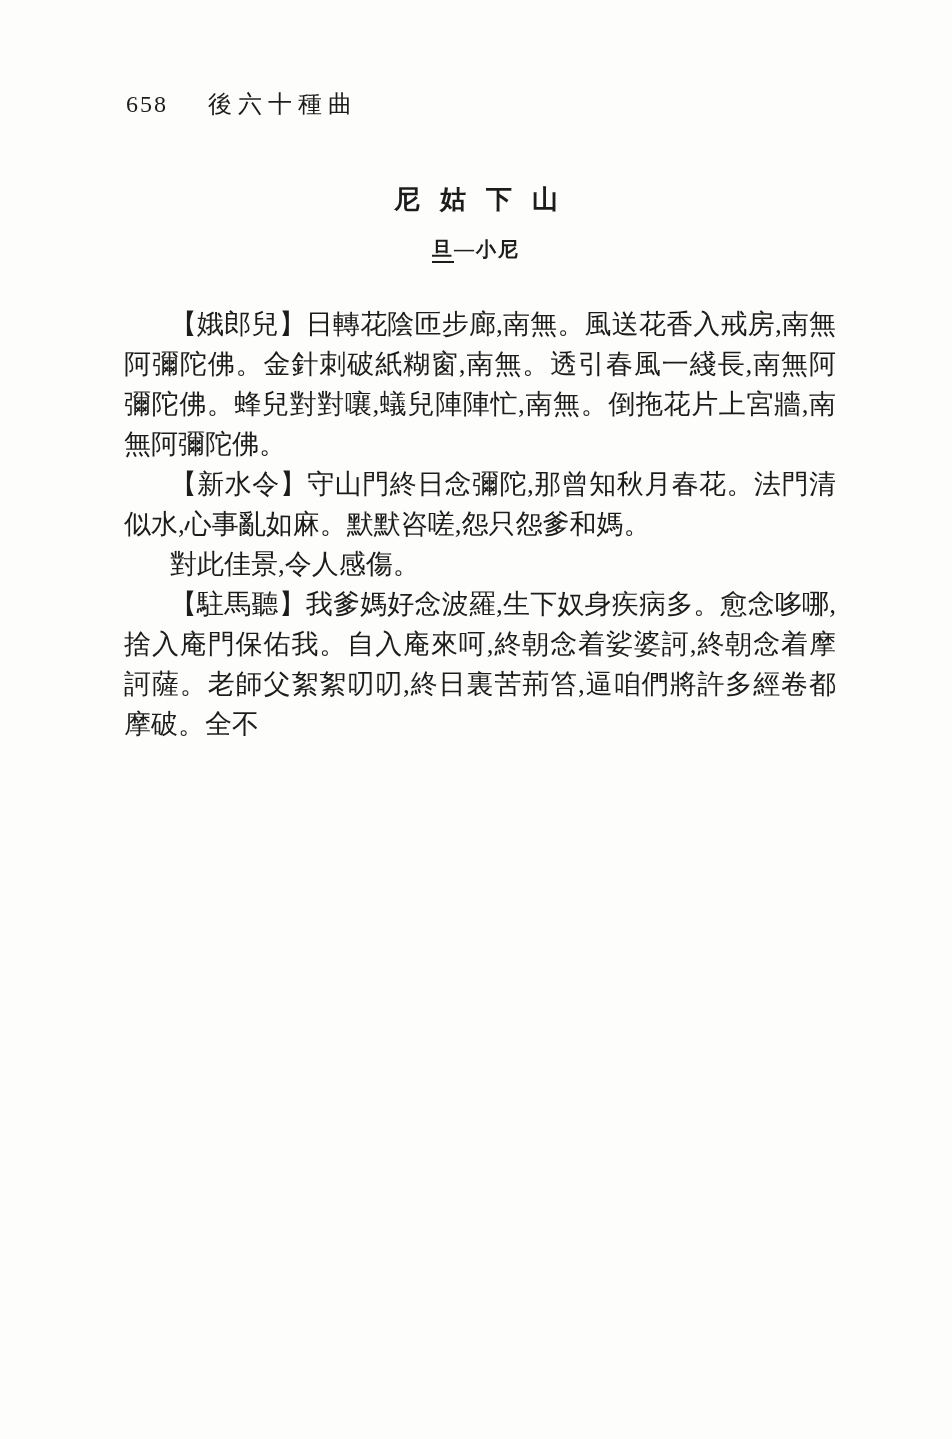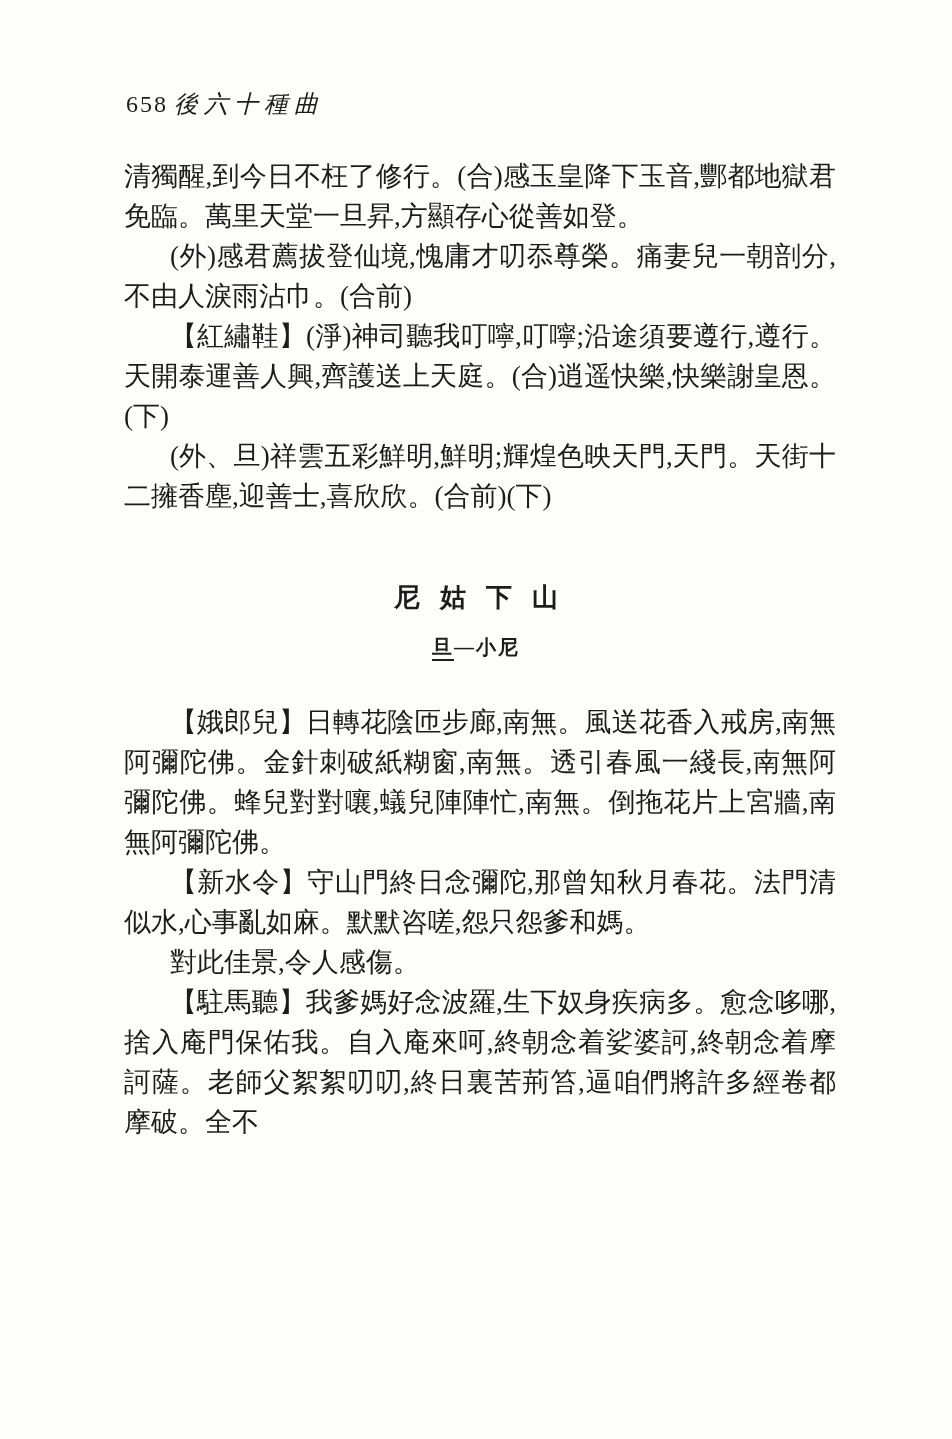--- a/index.html
+++ b/index.html
@@ -22,22 +22,22 @@
     margin-left: 126px;
     font-size: 24px;
     line-height: 28px;
   }
   .page-number {
     display: inline-block;
     letter-spacing: 2px;
   }
   .running-title {
     display: inline-block;
+    margin-left: 34px;
     letter-spacing: 6px;
-    font-style: italic;
   }
   .text-block {
     margin-left: 124px;
     margin-right: 116px;
     font-size: 27px;
     line-height: 40px;
     text-align: justify;
     text-justify: inter-ideograph;
   }
   .prev-scene {
@@ -79,26 +79,20 @@
 </head>
 <body>
 
 <div class="page">
 
   <div class="running-header">
     <span class="page-number">658</span>
     <span class="running-title">後六十種曲</span>
   </div>
 
-  <div class="text-block prev-scene">
-    <p class="para">清獨醒,到今日不枉了修行。(合)感玉皇降下玉音,酆都地獄君免臨。萬里天堂一旦昇,方顯存心從善如登。</p>
-    <p class="para indent">(外)感君薦拔登仙境,愧庸才叨忝尊榮。痛妻兒一朝剖分,不由人淚雨沾巾。(合前)</p>
-    <p class="para indent">【紅繡鞋】(淨)神司聽我叮嚀,叮嚀;沿途須要遵行,遵行。天開泰運善人興,齊護送上天庭。(合)逍遥快樂,快樂謝皇恩。(下)</p>
-    <p class="para indent">(外、旦)祥雲五彩鮮明,鮮明;輝煌色映天門,天門。天街十二擁香塵,迎善士,喜欣欣。(合前)(下)</p>
-  </div>
 
   <div class="title-block">
     <h1 class="play-title">尼姑下山</h1>
     <h2 class="play-subtitle">
       <span class="subtitle-role">旦</span><span>—小尼</span>
     </h2>
   </div>
 
   <div class="text-block play-body">
     <p class="para indent">【娥郎兒】日轉花陰匝步廊,南無。風送花香入戒房,南無阿彌陀佛。金針刺破紙糊窗,南無。透引春風一綫長,南無阿彌陀佛。蜂兒對對嚷,蟻兒陣陣忙,南無。倒拖花片上宮牆,南無阿彌陀佛。</p>

